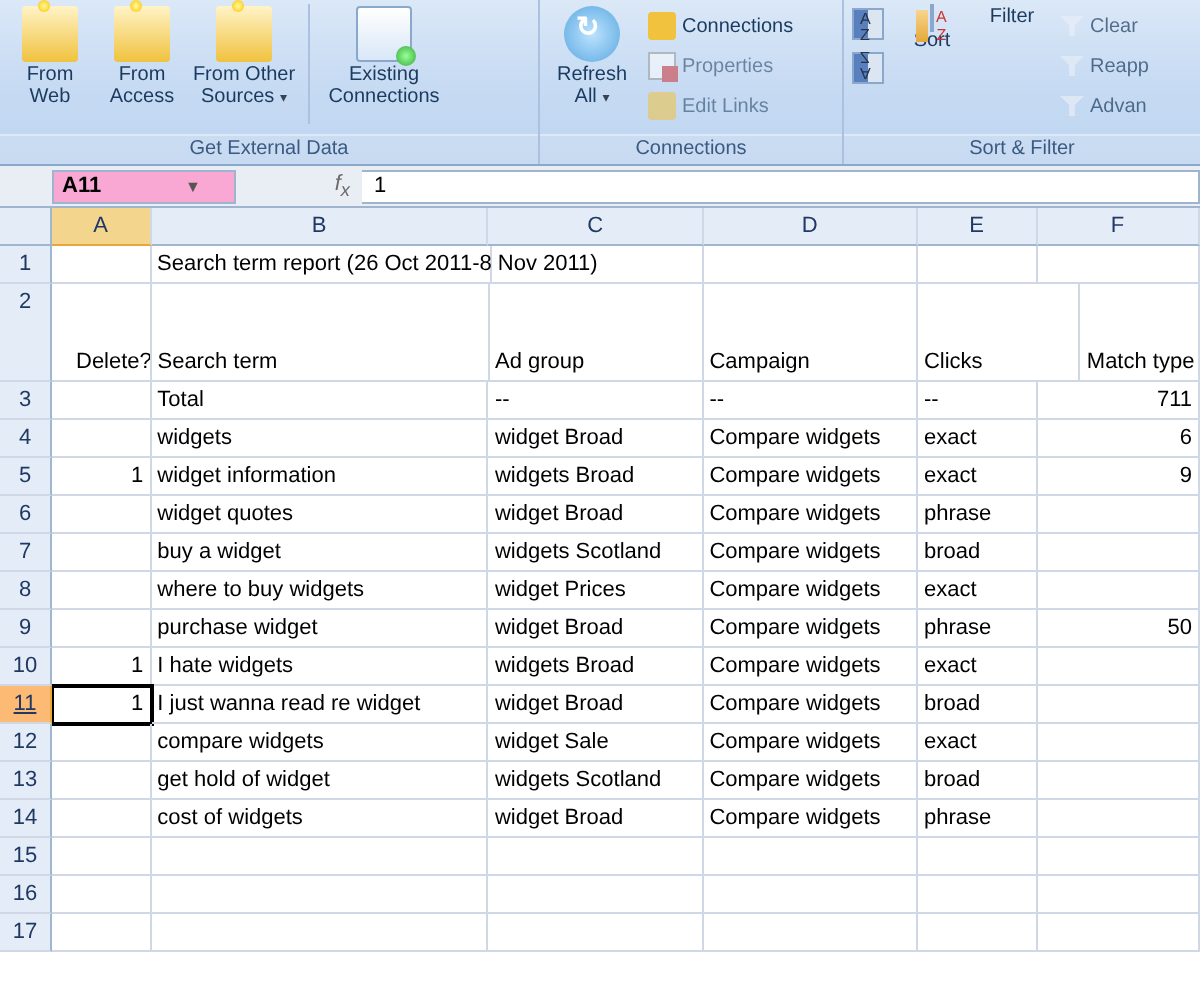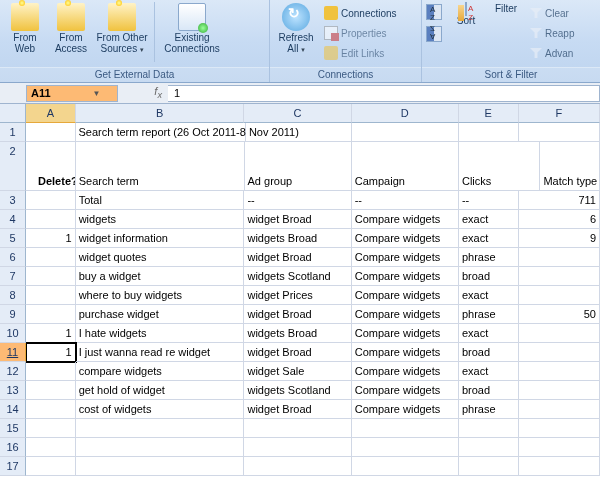--- a/index.html
+++ b/index.html
@@ -27,44 +27,44 @@
   .ic-filter{width:24px;height:20px;margin:3px auto 1px;background:linear-gradient(#e8eef7,#b9cbe4);clip-path:polygon(0 0,100% 0,62% 45%,62% 100%,38% 100%,38% 45%);}
   .ic-sortbtn{width:24px;height:22px;margin:2px auto 1px;background:#fff;border:1px solid #8aa8cc;position:relative;}
   .ic-sortbtn::before{content:"A\A Z";white-space:pre;position:absolute;top:1px;left:2px;font-size:8px;line-height:9px;color:#c33;}
   .ic-sortbtn::after{content:"";position:absolute;right:2px;top:2px;width:6px;height:16px;background:linear-gradient(#f7d58e,#e6a83a);}
   .ic-link{width:14px;height:14px;background:#f0c23e;border-radius:2px;}
   .ic-prop{width:14px;height:14px;background:#fff;border:1px solid #999;position:relative;}
   .ic-prop::after{content:"";position:absolute;right:-2px;bottom:-2px;width:8px;height:8px;background:#c33;}
   .drop-ar{font-size:7px;color:#345;}
 
   .namebox-row{display:flex;align-items:center;height:21px;background:#e9eef5;border-bottom:1px solid #9fb4cf;}
-  .namebox{width:92px;height:17px;margin-left:26px;background:#fdba74;border:1px solid #9fb4cf;display:flex;align-items:center;}
+  .namebox{width:92px;height:17px;margin-left:26px;background:#f9a8d4;border:1px solid #9fb4cf;display:flex;align-items:center;}
   .namebox span{flex:1;padding-left:4px;font-weight:bold;font-size:11px;}
   .namebox .dd{width:14px;text-align:center;font-size:8px;color:#555;}
-  .fx-gap{width:50px;display:flex;justify-content:flex-end;align-items:center;padding-right:6px;}
+  .fx-gap{width:63px;display:flex;justify-content:flex-end;align-items:center;padding-right:6px;}
   .fx{font-style:italic;font-size:11px;color:#6a6a6a;}
   .formula-bar{flex:1;height:17px;background:#fff;border:1px solid #9fb4cf;border-left:none;padding-left:6px;line-height:15px;}
 
   .sheet{display:flex;height:calc(500px - 83px - 21px);}
   .corner{width:26px;height:19px;background:#e4ecf7;border-right:1px solid #9eb6ce;border-bottom:1px solid #9eb6ce;}
   .rowhdrs{width:26px;}
   .rowhdr{height:19px;line-height:19px;text-align:center;background:#e4ecf7;border-right:1px solid #9eb6ce;border-bottom:1px solid #d0d7e5;color:#1f3864;font-size:11px;}
   .row-2{height:49px;}
   .grid-wrap{flex:1;overflow:hidden;}
   .colhdrs{display:flex;height:19px;}
   .colhdr{height:19px;line-height:19px;text-align:center;background:#e4ecf7;border-right:1px solid #d0d7e5;border-bottom:1px solid #9eb6ce;color:#1f3864;font-size:11px;}
   .colhdr.sel{background:#f3d58e;border-bottom-color:#e6a83a;}
   .rowhdr.sel{background:#fdba74;border-right-color:#e6a83a;text-decoration:underline;}
   .c-A{width:50px;} .c-B{width:170px;} .c-C{width:108px;} .c-D{width:108px;} .c-E{width:60px;} .c-F{width:82px;}
   .rows{}
   .r{display:flex;height:19px;}
   .r.row-2{height:49px;}
   .cell{border-right:1px solid #d0d7e5;border-bottom:1px solid #d0d7e5;padding:0 3px;line-height:18px;white-space:nowrap;overflow:hidden;font-size:11px;color:#000;}
   .r.row-2 .cell{display:flex;align-items:flex-end;}
-  .cell.bold{font-weight:bold;padding-left:12px;}
+  .cell.bold{font-weight:normal;padding-left:12px;}
   .cell.right{text-align:right;}
   .active{outline:2px solid #000;outline-offset:-1px;background:#fff;}
   .overflow-b{overflow:visible;}
 </style>
 </head>
 <body>
 
 <div class="ribbon">
   <div class="rgroup" style="width:270px">
     <div class="btns">

